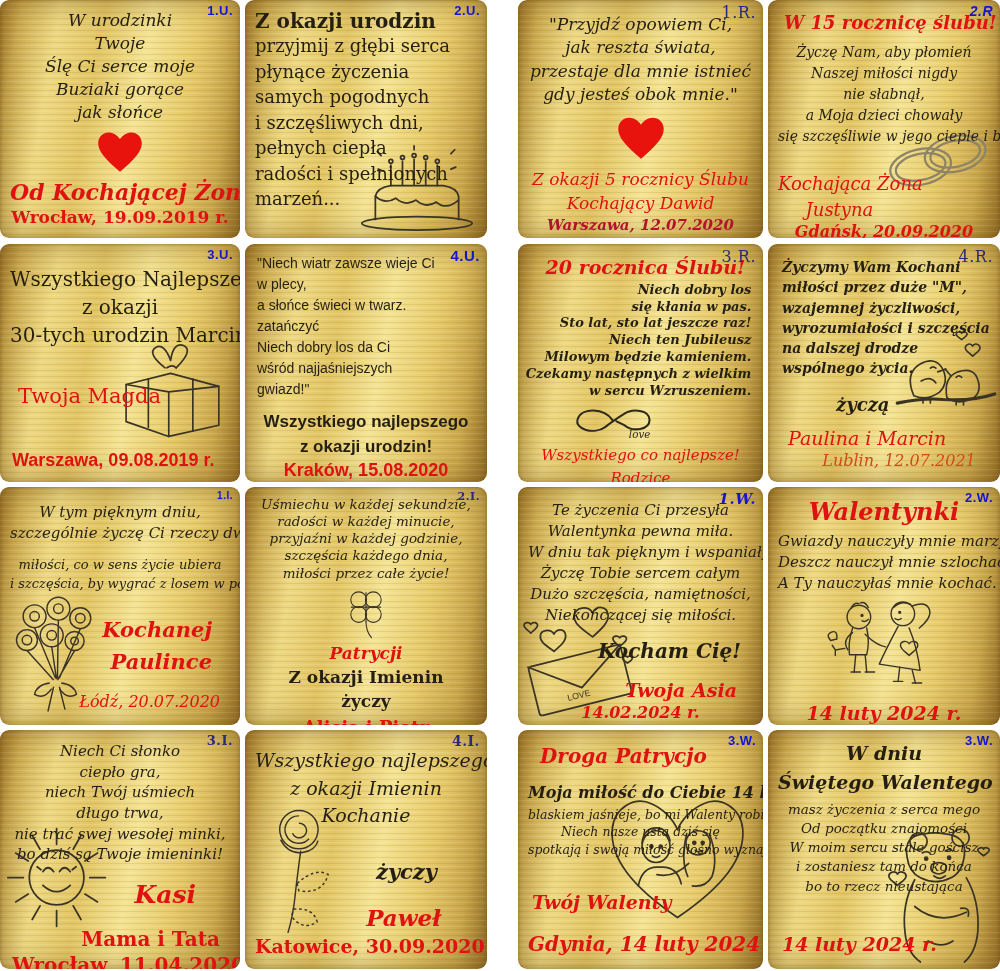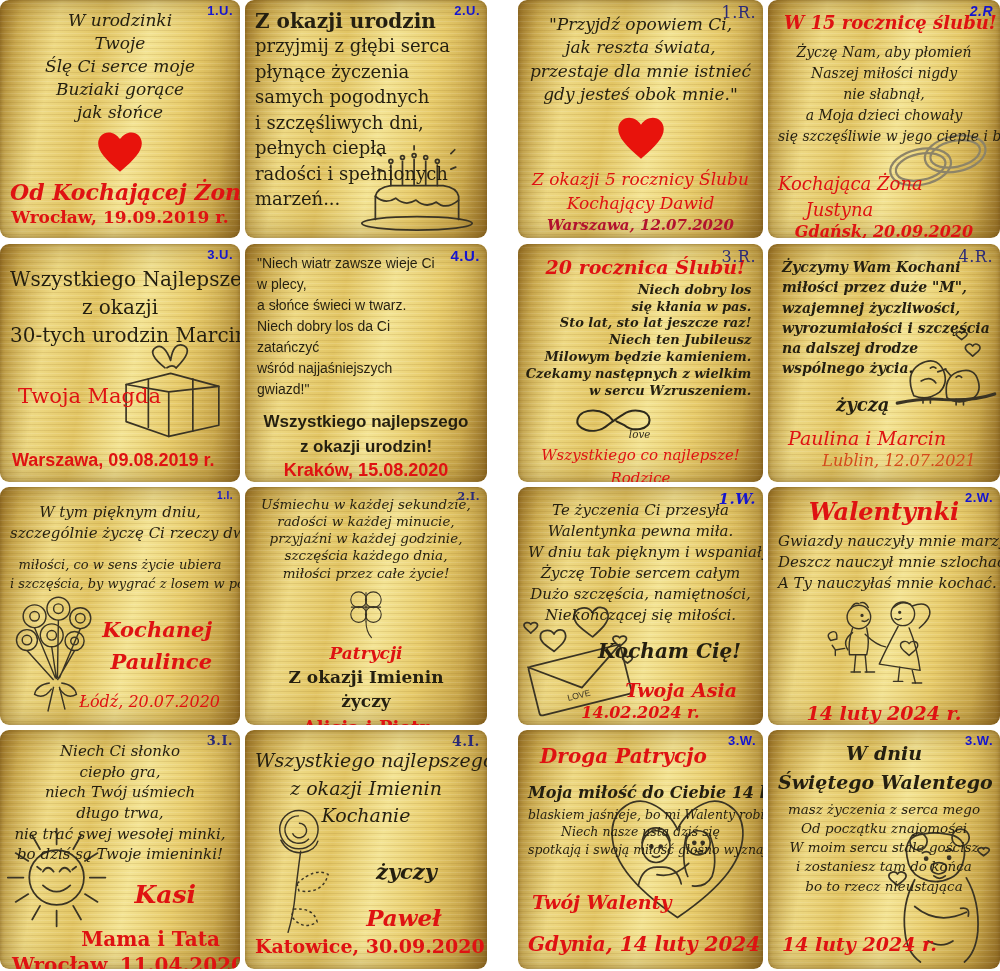--- a/index.html
+++ b/index.html
@@ -159,22 +159,22 @@
       <div class="blk txt" style="font-family: &quot;Liberation Sans&quot;, sans-serif; font-size: 18px; line-height: 1.3; font-style: normal; font-weight: 700; color: rgb(223, 18, 18); text-align: left; margin-top: auto; margin-bottom: 2px; padding-left: 2px;">
         <div>Warszawa, 09.08.2019 r.</div>
       </div>
     </div>
     <div class="plaque" style="grid-area: 3 / 3;">
       <div class="corner" style="font-family: &quot;Liberation Sans&quot;, sans-serif; font-size: 15px; font-style: normal; font-weight: 700; color: rgb(21, 21, 207);">4.U.</div>
       <div class="blk txt" style="font-family: &quot;Liberation Sans&quot;, sans-serif; font-size: 14px; line-height: 1.5; font-style: normal; font-weight: 400; color: rgb(36, 31, 16); text-align: left; margin-top: 2px; padding-left: 2px;">
         <div>"Niech wiatr zawsze wieje Ci</div>
         <div>w plecy,</div>
         <div>a słońce świeci w twarz.</div>
+        <div>zatańczyć</div>
         <div>Niech dobry los da Ci</div>
-        <div>zatańczyć</div>
         <div>wśród najjaśniejszych</div>
         <div>gwiazd!"</div>
       </div>
       <div class="blk txt" style="font-family: &quot;Liberation Sans&quot;, sans-serif; font-size: 17px; line-height: 1.45; font-style: normal; font-weight: 700; color: rgb(36, 31, 16); text-align: center; margin-top: 10px;">
         <div>Wszystkiego najlepszego</div>
         <div>z okazji urodzin!</div>
       </div>
       <div class="blk txt" style="font-family: &quot;Liberation Sans&quot;, sans-serif; font-size: 18px; line-height: 1.3; font-style: normal; font-weight: 700; color: rgb(223, 18, 18); text-align: center; margin-top: auto; margin-bottom: 4px;">
         <div>Kraków, 15.08.2020</div>
       </div>

